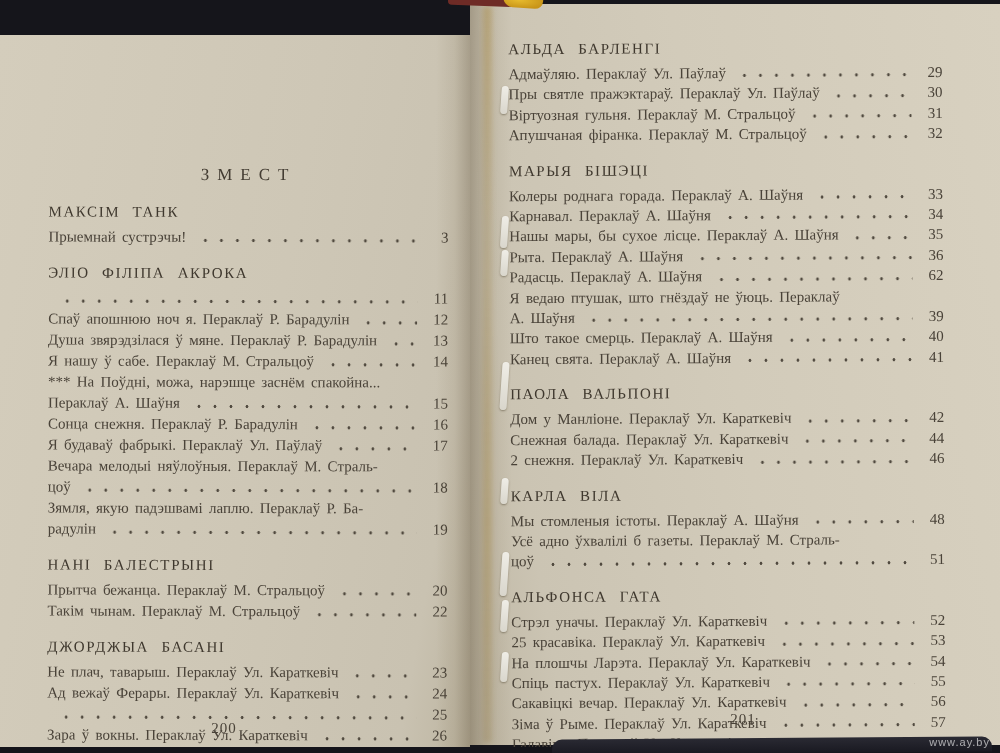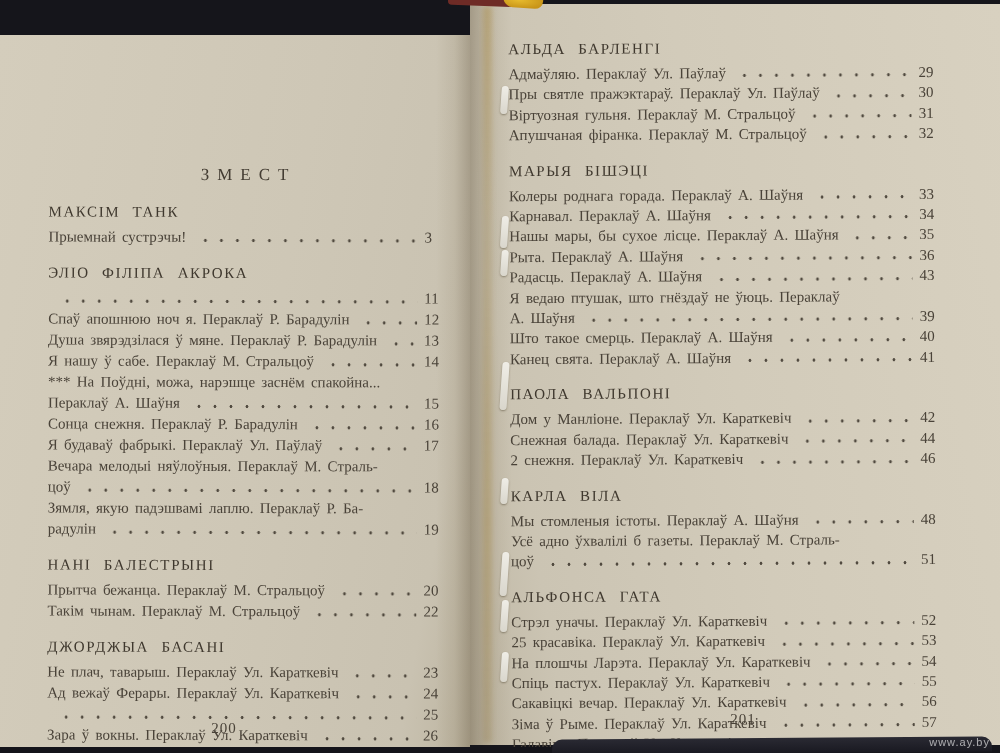--- a/index.html
+++ b/index.html
@@ -79,21 +79,21 @@
   .content-right .entry-row{line-height:20.4px;}
   .entry-line1{line-height:21px;}
   .content-right .entry-line1{line-height:20.4px;}
   .entry-title{flex:0 1 auto;white-space:nowrap;}
   .leader{
     flex:1 1 8px;min-width:6px;height:7px;align-self:flex-end;
     margin:0 7px 4px 9px;
     background-image:radial-gradient(circle,rgba(74,67,57,0.95) 1.25px,rgba(74,67,57,0) 1.7px);
     background-size:16px 5px;background-repeat:repeat-x;background-position:2px 1px;
   }
-  .page-num{flex:0 0 auto;min-width:24px;text-align:left;}
+  .page-num{flex:0 0 auto;min-width:24px;text-align:right;}
   .folio{
     position:absolute;bottom:11px;left:0;right:0;text-align:center;
     color:#4a4339;font-size:15px;letter-spacing:1px;
   }
   .folio-left{left:-22px;}
   .folio-right{left:16px;bottom:17px;}
   
   .watermark{
     position:absolute;right:10px;bottom:5px;
     font-family:"Liberation Sans","DejaVu Sans",sans-serif;
@@ -260,21 +260,21 @@
               <span class="page-num">35</span>
             </div>
             <div class="entry-row">
               <span class="entry-title">Рыта. Пераклаў А. Шаўня</span>
               <span class="leader"></span>
               <span class="page-num">36</span>
             </div>
             <div class="entry-row">
               <span class="entry-title">Радасць. Пераклаў А. Шаўня</span>
               <span class="leader"></span>
-              <span class="page-num">43</span>
+              <span class="page-num">62</span>
             </div>
             <div class="entry-line1">Я ведаю птушак, што гнёздаў не ўюць. Пераклаў</div>
             <div class="entry-row">
               <span class="entry-title">А. Шаўня</span>
               <span class="leader"></span>
               <span class="page-num">39</span>
             </div>
             <div class="entry-row">
               <span class="entry-title">Што такое смерць. Пераклаў А. Шаўня</span>
               <span class="leader"></span>

